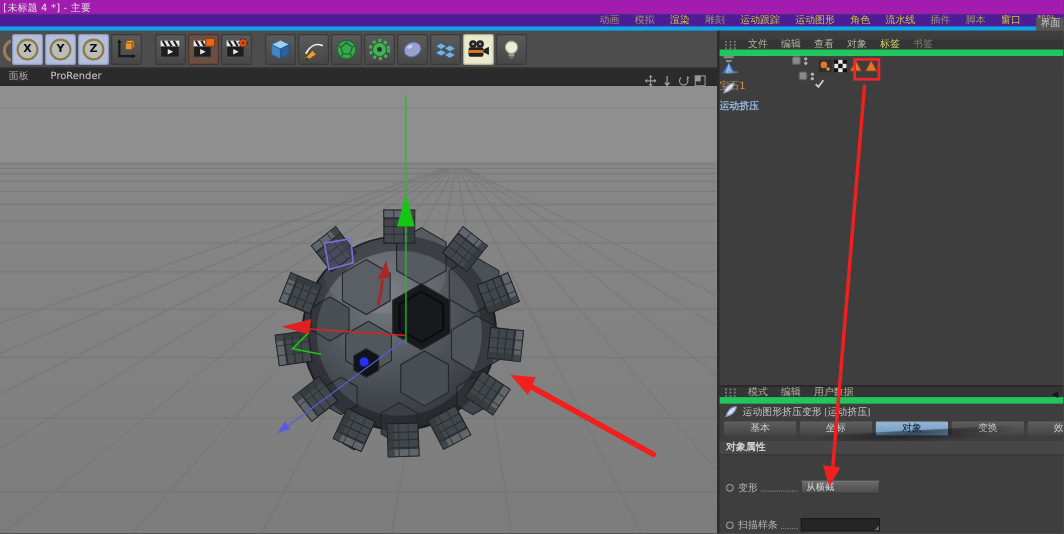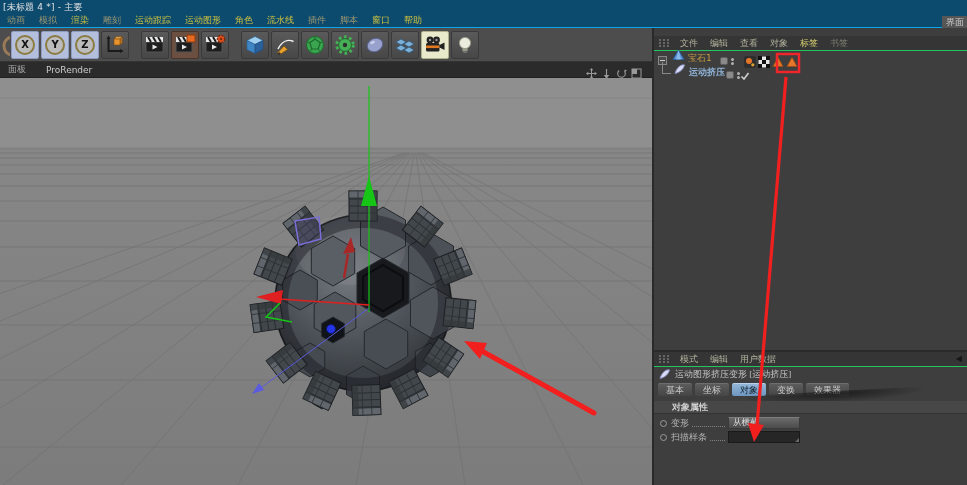--- a/index.html
+++ b/index.html
@@ -1,26 +1,26 @@
 <!DOCTYPE html>
 <html><head>
 <meta charset="utf-8">
 <style>
   * { box-sizing: border-box; margin: 0; padding: 0; }
   html,body { width:967px; height:485px; overflow:hidden; background:#4d4d4d;
     font-family:"DejaVu Sans","Liberation Sans",sans-serif; }
   #app { position:relative; width:967px; height:485px; overflow:hidden; }
 
   
-  #titlebar { position:absolute; left:0; top:0; width:967px; height:13px; background:#0c4a6e; }
+  #titlebar { position:absolute; left:0; top:0; width:967px; height:13px; background:#a21caf; }
   #titlebar .wtitle { position:absolute; left:3px; top:1px; font-size:9px; color:#e2e2e2; letter-spacing:0.2px; }
 
   
-  #menubar { position:absolute; left:0; top:13px; width:967px; height:15px; background:#0c4a6e;
-    border-bottom:1px solid #0ea5e9; display:flex; align-items:center; }
+  #menubar { position:absolute; left:0; top:13px; width:967px; height:15px; background:#4c1d95;
+    border-bottom:4px solid #0ea5e9; display:flex; align-items:center;justify-content:flex-end; }
   .menu-item { font-size:9px; color:#9d9770; padding:0 7px; white-space:nowrap; cursor:default; }
   .menu-item.bright { color:#cfc23e; }
   #layout-btn { position:absolute; left:942px; top:16px; width:30px; height:13px; background:#565656;
     color:#cccccc; font-size:9px; line-height:13px; padding-left:4px; overflow:hidden; }
 
   
   #toolbar { position:absolute; left:0; top:28px; width:967px; height:34px; background:#4d4d4d;
     border-bottom:1px solid #333; display:flex; align-items:center; }
   .tb-partial { width:10px; height:28px; overflow:hidden; }
   .tbtn { width:28px; height:28px; margin:0 1px; background:linear-gradient(#5a5a5a,#474747);
@@ -40,28 +40,28 @@
   #viewport-bar .vmenu { font-size:9px; padding:0 8px; color:#a8a8a8; }
   #viewport-bar .vmenu.pro { color:#cccccc; padding-left:12px; }
   #viewport-nav { position:absolute; right:10px; top:2px; display:flex; gap:4px; }
   #viewport-nav span { display:inline-block; }
   #viewport-canvas { position:absolute; left:0; top:78px; width:652px; height:407px; }
 
   
   #rightpanel { position:absolute; left:652px; top:28px; width:315px; height:457px; background:#3e3e3e;
     border-left:2px solid #2a2a2a; overflow:hidden; }
   .panel-menubar { position:absolute; left:0; right:0; height:15px; background:#353535;
-    border-bottom:1px solid #22c55e; display:flex; align-items:center; }
+    border-bottom:6px solid #22c55e; display:flex; align-items:center; }
   .grip { width:12px; height:10px; margin:0 4px 0 4px; opacity:0.8; }
   .pm-item { font-size:9px; color:#b3b39e; padding:0 6px; white-space:nowrap; }
   .pm-item.bright { color:#d6cf6e; }
   .pm-item.dim { color:#7f7f72; }
 
   #om-menubar { top:8px; }
-  .om-row { position:absolute; left:0; right:0; height:14px; display:flex; align-items:flex-end; }
+  .om-row { position:absolute; left:0; right:0; height:14px; display:flex; align-items:flex-start;flex-direction:column; }
   #om-row-0 { top:23px; }
   #om-row-1 { top:37px;font-weight:bold; }
   .om-expand { width:9px; height:9px; border:1px solid #888; background:#4a4a4a; margin:0 3px 0 4px;
     position:relative; }
   .om-expand::after { content:""; position:absolute; left:1px; top:3px; width:5px; height:1px; background:#ccc; }
   .tree-corner { width:9px; height:12px; border-left:1px solid #888; border-bottom:1px solid #888;
     margin-left:8px; margin-bottom:5px; }
   .om-objicon { margin:0 3px 0 2px; }
   .om-name { font-size:9px; white-space:nowrap; }
   .om-name.sel { color:#c79a3f; }
@@ -74,30 +74,30 @@
   .om-tags { position:absolute; left:90px; display:flex; gap:2px; }
   .om-tag { width:12px; height:12px; }
 
   .panel-divider { position:absolute; left:0; right:0; top:322px; height:2px; background:#2a2a2a; }
 
   #am-menubar { top:324px;text-align:center; }
   #am-collapse { position:absolute; right:5px; top:327px; font-size:8px; color:#161616; line-height:1; }
   #am-title { position:absolute; left:4px; top:339px; height:14px; display:flex; align-items:center; }
   #am-title .t { font-size:9px; color:#c4c4c4; margin-left:4px; white-space:nowrap;font-family:Liberation Serif, serif; }
   #am-tabs { position:absolute; left:4px; top:355px; display:flex; gap:3px; }
-  .am-tab { height:13px; line-height:13px; padding:0 8px; font-size:9px; color:#cccccc; border-radius:2px;
+  .am-tab { height:13px; line-height:13px; padding:0 24px; font-size:9px; color:#cccccc; border-radius:2px;
     background:linear-gradient(#5c5c5c,#454545); border-top:1px solid #6e6e6e; white-space:nowrap; }
   .am-tab.selected { background:linear-gradient(#93b6d8,#6d96c0); color:#0e1c28; border-top-color:#b8d0e8; }
   #am-swoosh { position:absolute; left:92px; top:362px; width:220px; height:24px; pointer-events:none;
     background:radial-gradient(ellipse 60% 55% at 40% 10%, rgba(0,0,0,0.55), rgba(0,0,0,0) 70%);
     transform:rotate(-3deg); }
   #am-section { position:absolute; left:0; right:0; top:373px; height:13px; background:#474747;
-    border-bottom:1px solid #333; font-size:9px; font-weight:bold; color:#cfcfcf; line-height:13px; padding-left:18px; }
+    border-bottom:1px solid #333; font-size:9px; font-weight:bold; color:#cfcfcf; line-height:13px; padding-left:6px; }
   #am-props { position:absolute; left:6px; top:388px; width:150px; }
-  .prop-row { display:flex; align-items:center; height:14px; width:140px; }
+  .prop-row { display:flex; align-items:center; height:14px; width:140px;margin-top:20px; }
   .kf-circle { width:7px; height:7px; border:1.4px solid #9a9a9a; border-radius:50%; margin-right:4px; flex:none; }
   .prop-caret { width:0; height:0; border-left:4px solid #1c1c1c; border-top:3px solid transparent;
     border-bottom:3px solid transparent; margin-right:2px; flex:none; }
   .prop-label { font-size:9px; color:#b5b5b5; white-space:nowrap; flex:none; }
   .leader { flex:1; border-bottom:1px dotted #818181; height:8px; margin:0 3px; min-width:4px; }
   .ctl { flex:none; height:12px; font-size:8.5px; color:#dedede; display:flex; align-items:center; position:relative; }
   .ctl.dropdown { width:72px; background:linear-gradient(#6a6a6a,#4c4c4c); border:1px solid #3a3a3a;
     border-top-color:#7e7e7e; padding-left:4px; }
   .ctl.numberf { width:70px; background:#262626; border:1px solid #1a1a1a; padding-left:4px; }
   .spinner { position:absolute; right:1px; top:0; width:8px; height:10px; display:flex; flex-direction:column;

